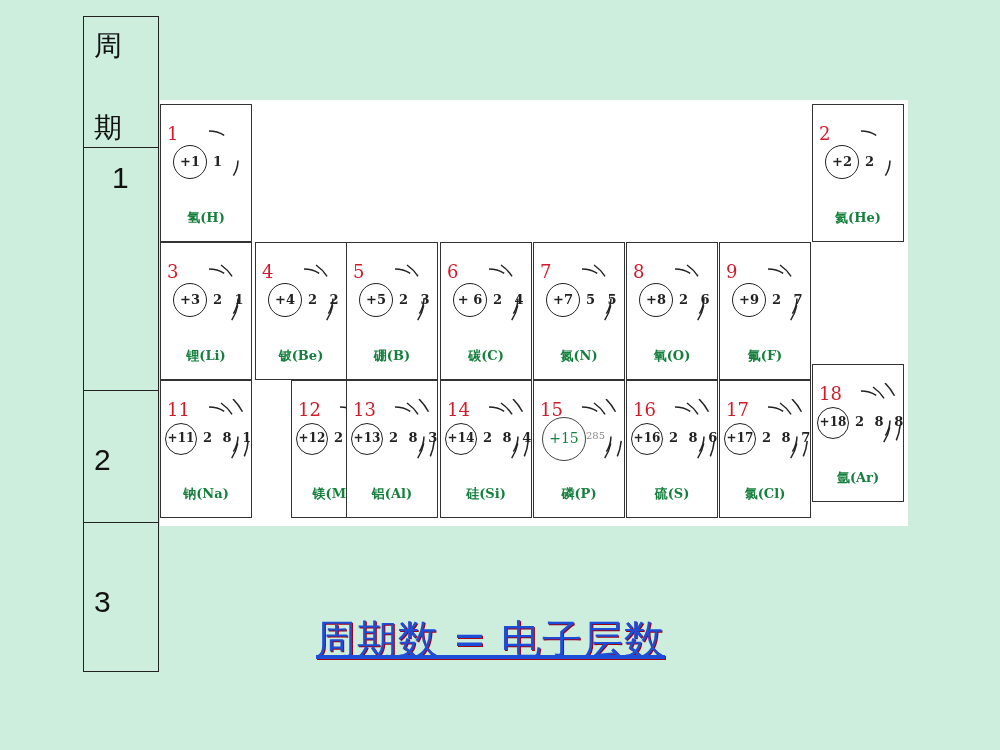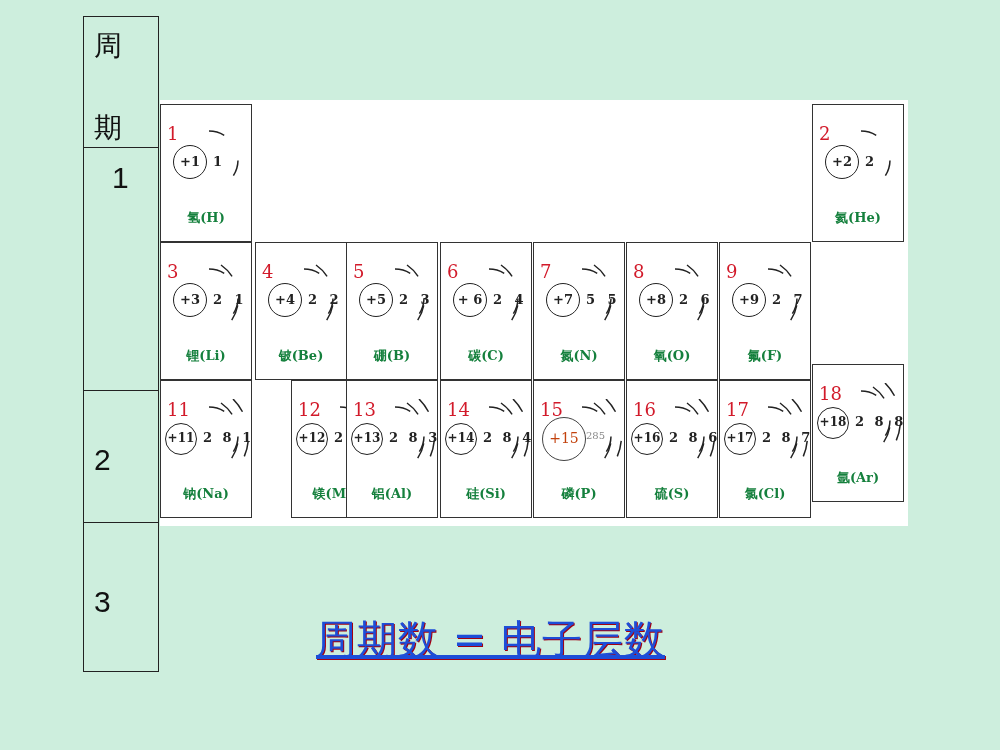--- a/index.html
+++ b/index.html
@@ -31,21 +31,21 @@
   .cell .z { position:absolute; left:6px; top:18px; color:#d21a2a; font-size:18px; font-family:"DejaVu Serif", serif; }
   .cell .nuc {
     position:absolute; left:12px; top:40px; width:34px; height:34px; border:1.5px solid #222; border-radius:50%;
     box-sizing:border-box; text-align:center; line-height:31px; font-size:13px; font-weight:bold; color:#222;
   }
   .cell .shells { position:absolute; top:49px; left:52px; font-size:13px; font-weight:bold; color:#222; letter-spacing:4px; white-space:nowrap; }
   .cell svg.arcs { position:absolute; left:44px; top:18px; }
   .cell .name { position:absolute; left:0; width:100%; bottom:14px; text-align:center; font-size:13px; font-weight:bold; color:#15803d; }
   .cell.row3 .nuc { width:32px; height:32px; line-height:29px; font-size:12px; left:4px; top:42px; }
   .cell.row3 .shells { left:42px; letter-spacing:3px; }
-  .cell.faint .nuc { font-weight:normal; color:#c2410c; border-color:#444; width:44px; height:44px; line-height:41px; left:8px; top:36px; font-size:14px; }
+  .cell.faint .nuc { font-weight:normal; color:#15803d; border-color:#444; width:44px; height:44px; line-height:41px; left:8px; top:36px; font-size:14px; }
   .cell.faint .shells { font-weight:normal; color:#888; left:52px; font-size:10px; letter-spacing:0; }
 
   .formula {
     position:absolute; left:316px; top:612px; font-size:40px; color:#1d4ed8;
     font-family:"DejaVu Sans", sans-serif; letter-spacing:1px;
     text-shadow: 1px 1px 0 #a30010;
     text-decoration: underline;
   }
 </style>
 </head>

